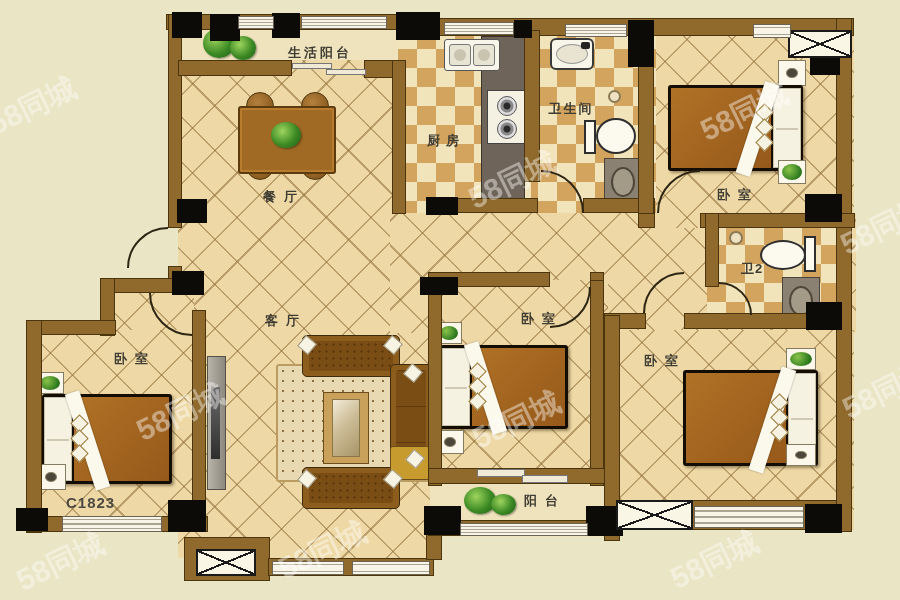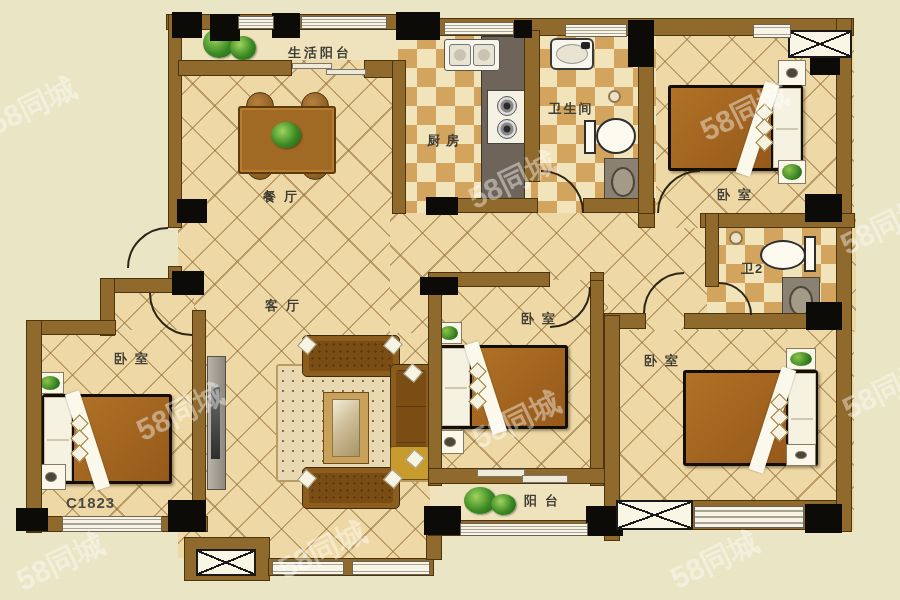--- a/index.html
+++ b/index.html
@@ -304,21 +304,21 @@
   <svg class="door" style="left:719px;top:283px" width="32" height="32">
       <path d="M0 0 A32 32 0 0 1 32 32"></path>
     </svg>
 
   <div class="lbl" style="left:258px;top:44px;width:124px;letter-spacing:3px">生活阳台</div>
   <div class="lbl" style="left:408px;top:132px;width:76px;letter-spacing:6px">厨房</div>
   <div class="lbl" style="left:528px;top:100px;width:86px;letter-spacing:2px">卫生间</div>
   <div class="lbl" style="left:698px;top:186px;width:80px;letter-spacing:8px">卧室</div>
   <div class="lbl" style="left:244px;top:188px;width:80px;letter-spacing:8px">餐厅</div>
   <div class="lbl" style="left:730px;top:260px;width:44px;letter-spacing:1px">卫2</div>
-  <div class="lbl" style="left:246px;top:297px;width:80px;letter-spacing:8px">客厅</div>
+  <div class="lbl" style="left:246px;top:312px;width:80px;letter-spacing:8px">客厅</div>
   <div class="lbl" style="left:502px;top:310px;width:80px;letter-spacing:8px">卧室</div>
   <div class="lbl" style="left:95px;top:350px;width:80px;letter-spacing:8px">卧室</div>
   <div class="lbl" style="left:625px;top:352px;width:80px;letter-spacing:8px">卧室</div>
   <div class="lbl" style="left:505px;top:492px;width:80px;letter-spacing:8px">阳台</div>
   <div class="code" style="left:66px;top:494px">C1823</div>
 
   <div class="wm" style="left:-14px;top:86px">58同城</div>
   <div class="wm" style="left:698px;top:92px">58同城</div>
   <div class="wm" style="left:466px;top:160px">58同城</div>
   <div class="wm" style="left:838px;top:206px">58同城</div>

